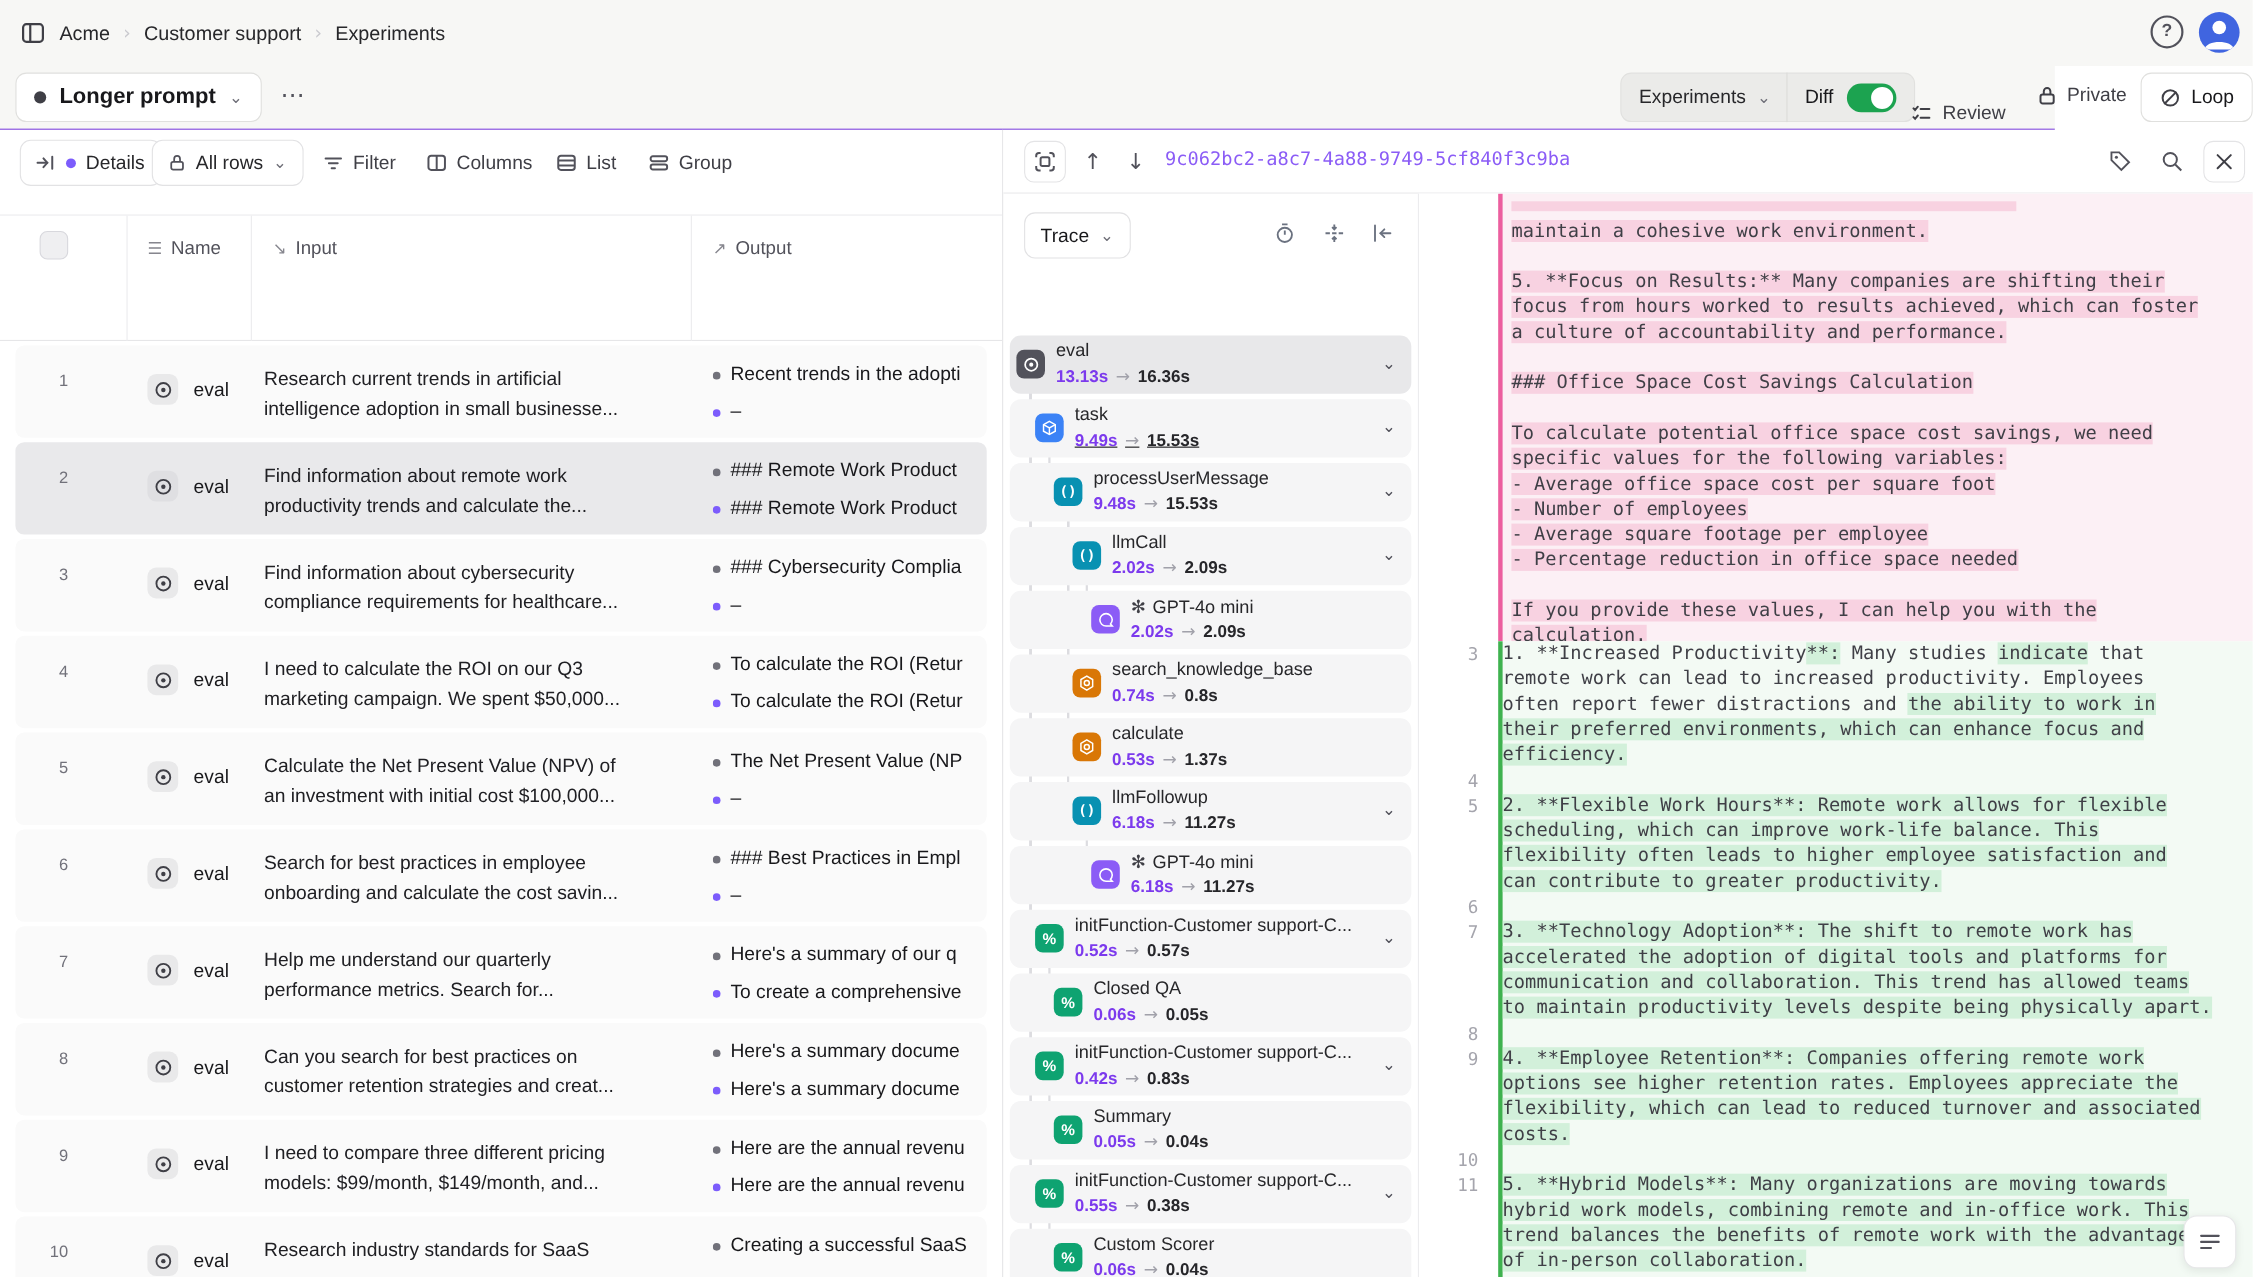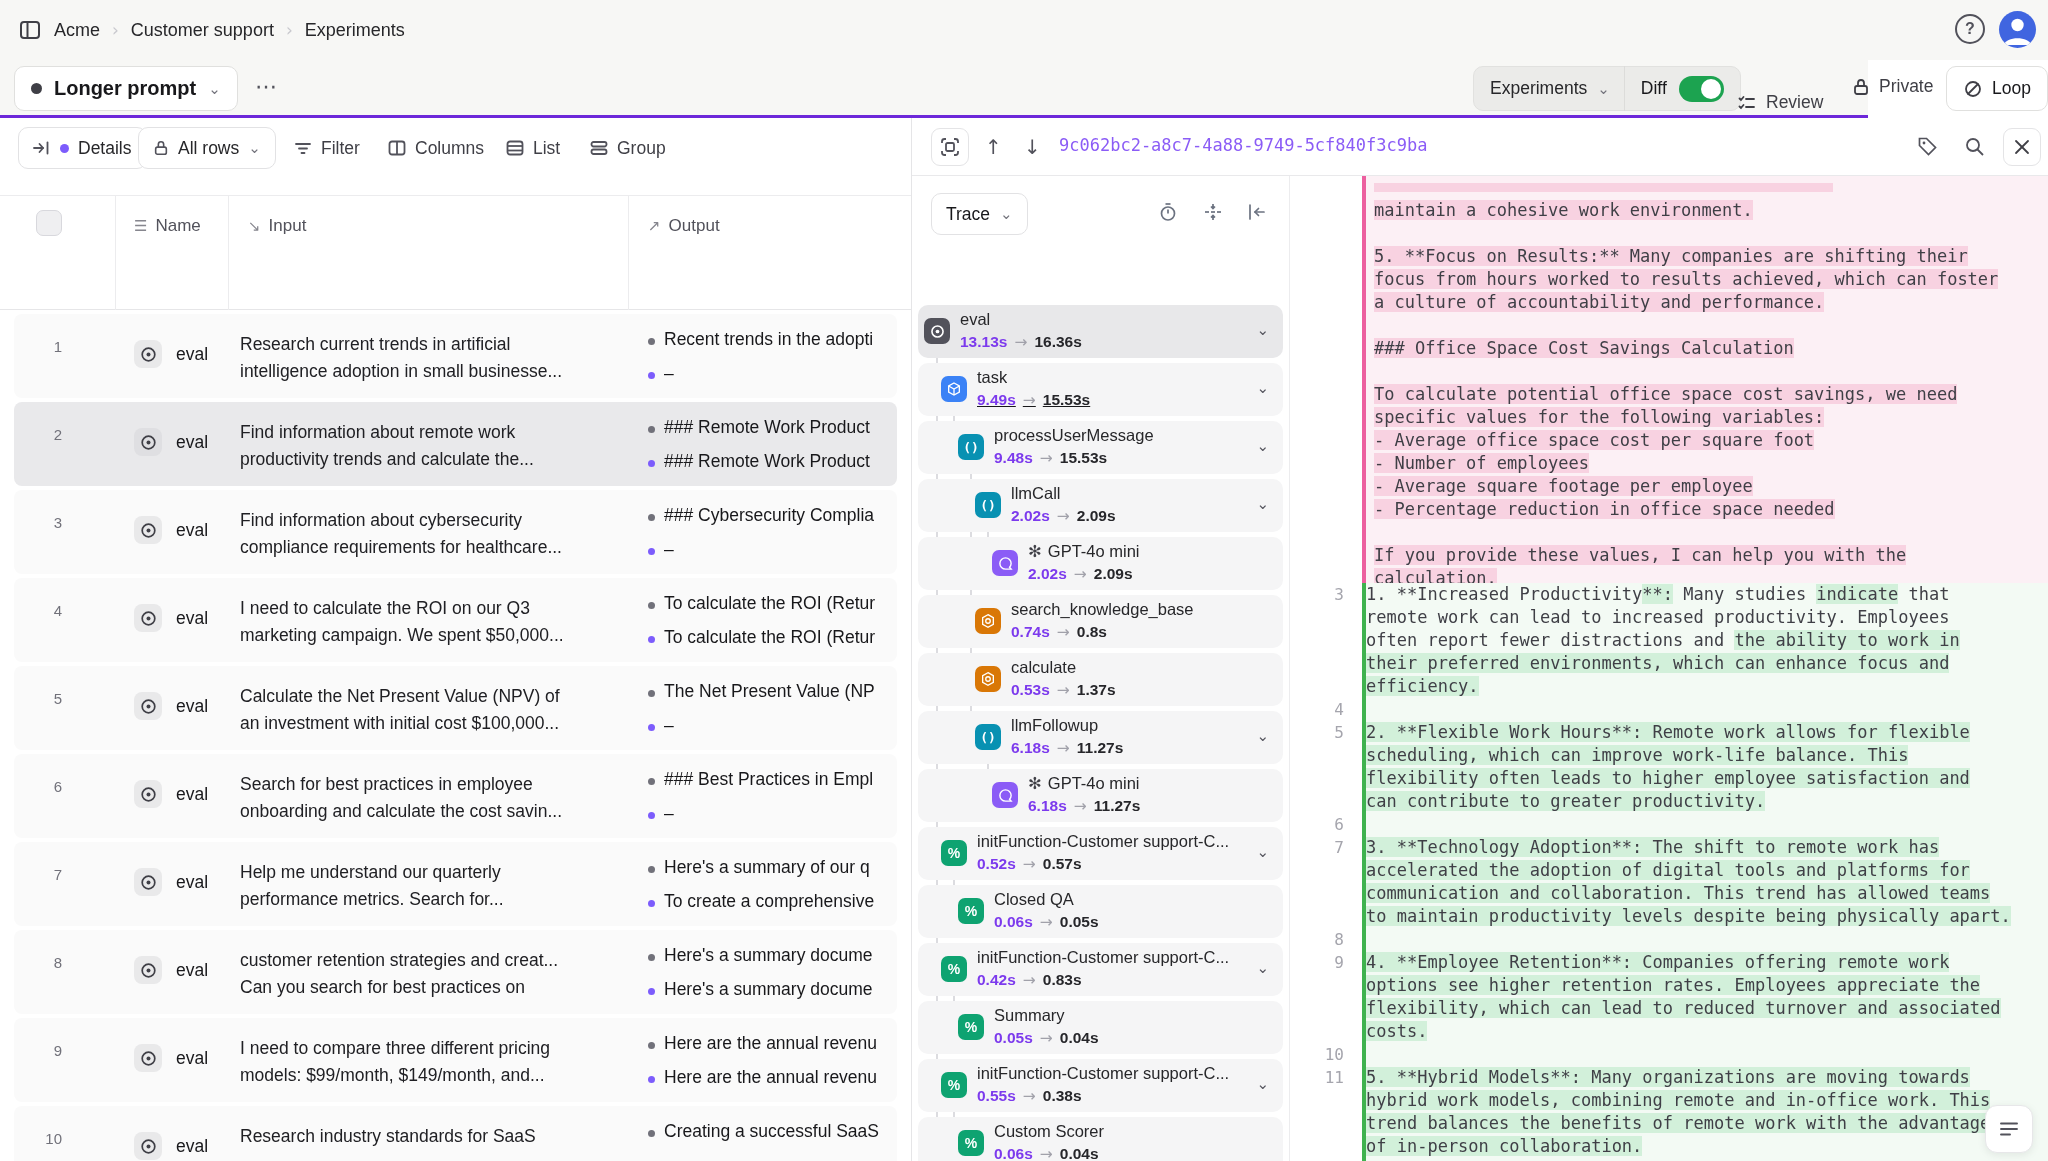--- a/index.html
+++ b/index.html
@@ -3,21 +3,21 @@
 <meta charset="utf-8">
 <style>
   * { margin:0; padding:0; box-sizing:border-box; }
   html,body { width:2048px; height:1161px; overflow:hidden; }
   body { font-family:"Liberation Sans", sans-serif; color:#18181b; background:#fff; position:relative; }
   .abs { position:absolute; }
   .ico { font-family:"DejaVu Sans", sans-serif; }
 
   
   #topbar { left:0; top:0; width:2048px; height:60px; background:#f7f7f5; }
-  #titlebar { left:0; top:60px; width:1868px; height:58px; background:#f7f7f5; border-bottom:3px solid #6d28d9; }
+  #titlebar { left:0; top:60px; width:1868px; height:58px; background:#f7f7f5; border-bottom:1px solid #6d28d9; }
   .crumb { font-size:18px; color:#27272a; }
   .crumb-sep { color:#c9c9ce; font-size:17px; padding:0 12px; }
   #sidebar-toggle { left:14px; top:14px; width:32px; height:32px; display:flex; align-items:center; justify-content:center; }
   #breadcrumb { left:54px; top:0; height:60px; display:flex; align-items:center; }
   #help-btn { right:63px; top:14px; width:30px; height:30px; border:2px solid #52525b; border-radius:50%; display:flex; align-items:center; justify-content:center; font-size:16px; font-weight:bold; color:#52525b; }
   #avatar { right:12px; top:11px; width:37px; height:37px; border-radius:50%; background:#4065e0; overflow:hidden; }
 
   .pill-btn { background:#fff; border:1px solid #e0e0de; border-radius:10px; display:flex; align-items:center; }
   #exp-pill { left:14px; top:6px; height:45px; padding:0 16px; gap:12px; }
   #exp-pill .dot { width:11px; height:11px; border-radius:50%; background:#3f3f46; }
@@ -438,22 +438,22 @@
       <div class="row">
         <div class="num">8</div>
         <div class="eval-ico">
           <svg width="17" height="17" viewBox="0 0 17 17">
             <circle cx="8.5" cy="8.5" r="6.3" fill="none" stroke="#3f3f46" stroke-width="1.7"></circle>
             <circle cx="8.5" cy="8.5" r="2" fill="#3f3f46"></circle>
           </svg>
         </div>
         <div class="name">eval</div>
         <div class="input">
+          <div>Can you search for best practices on</div>
           <div>customer retention strategies and creat...</div>
-          <div>Can you search for best practices on</div>
         </div>
         <div class="outs">
           <div class="out-line">
             <div class="odot gray"></div>
             <div class="otxt">Here's a summary docume</div>
           </div>
           <div class="out-line">
             <div class="odot purple"></div>
             <div class="otxt">Here's a summary docume</div>
           </div>

